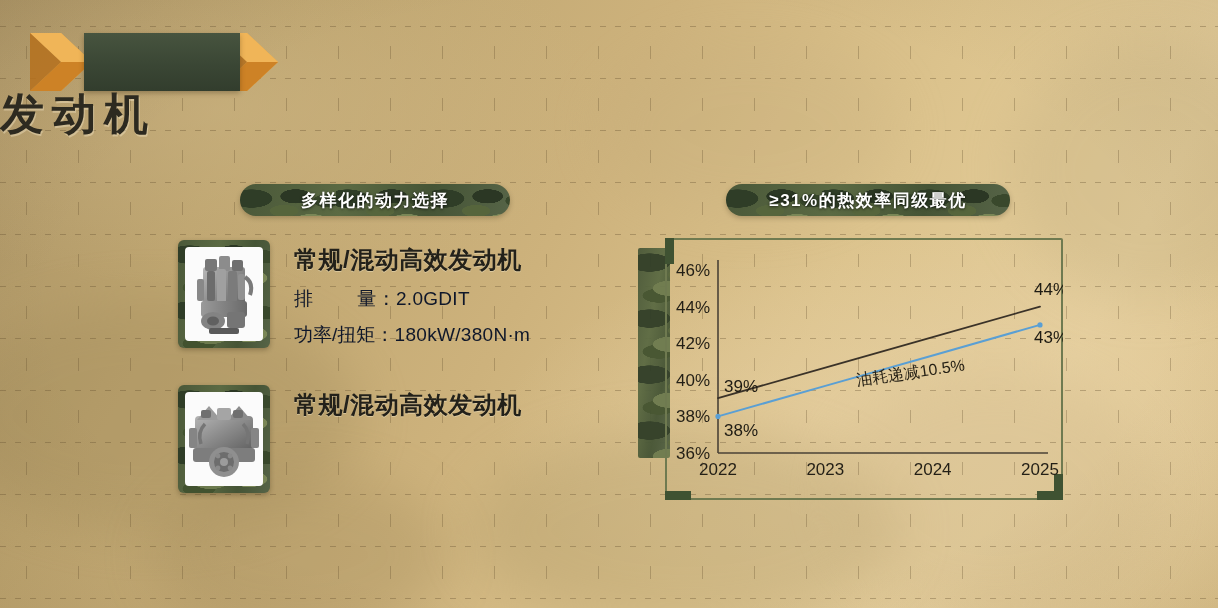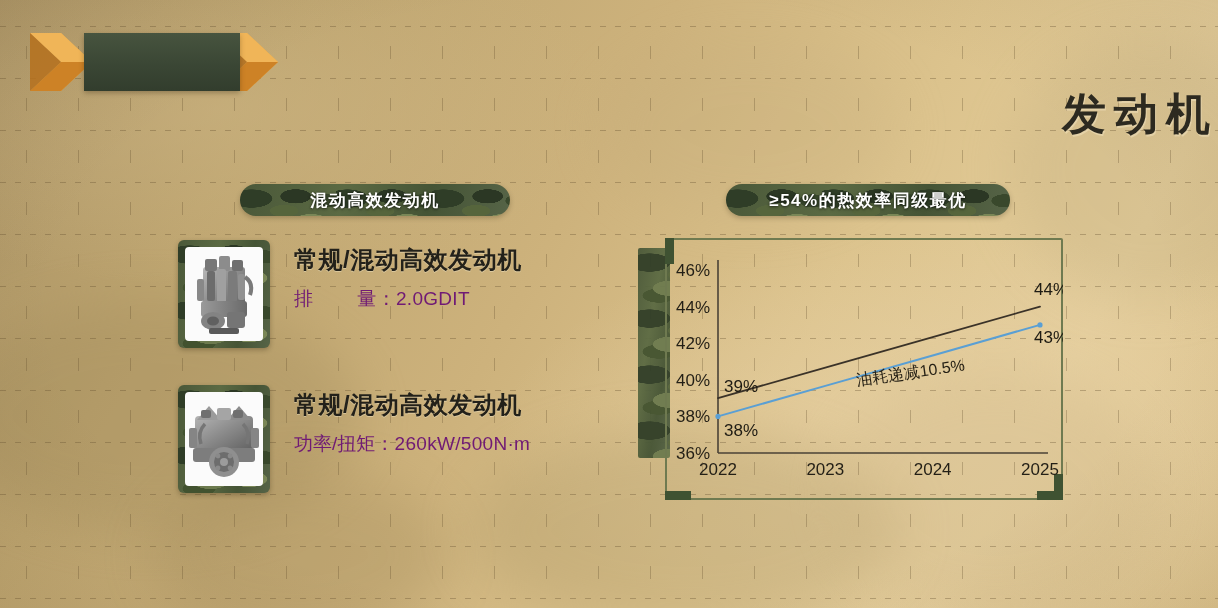--- a/index.html
+++ b/index.html
@@ -122,21 +122,21 @@
     text-shadow: 0 2px 3px rgba(0,0,0,0.45);
     white-space: nowrap;
     z-index: 3;
   }
 
   
   .page-title {
     position: absolute;
     left: 0; right: 0;
     top: 85px;
-    text-align: right;
+    text-align: left;
     font-size: 44px;
     font-weight: bold;
     letter-spacing: 8px;
     color: #2d2a20;
     text-shadow: 1px 2px 0 rgba(255,244,215,0.35);
   }
 
   
   .sec-banner {
     position: absolute;
@@ -199,21 +199,21 @@
     font-size: 24px;
     font-weight: bold;
     color: #23211a;
     letter-spacing: 0.5px;
     white-space: nowrap;
     text-shadow: 0 1px 0 rgba(255,248,225,0.35);
   }
   .spec-row {
     margin-top: 10px;
     font-size: 19px;
-    color: #701a75;
+    color: #0f172a;
     white-space: nowrap;
     letter-spacing: 0.3px;
   }
   .spec-label-wide { letter-spacing: 0; }
   .spec-pad {
     display: inline-block;
     width: 44px;
   }
 
   
@@ -567,24 +567,24 @@
       <polygon points="31,29 62,29 31,58 0,58" fill="#cd8226"></polygon>
       <polygon points="0,0 31,29 0,58" fill="#b5701c" opacity="0.85"></polygon>
     </svg>
   </div>
   <div class="ribbon-plate"></div>
 </div>
 
 <div class="page-title">发动机</div>
 
 <div class="sec-banner camo banner-left">
-  <span>混动高效发动机</span>
+  <span>多样化的动力选择</span>
 </div>
 <div class="sec-banner camo banner-right">
-  <span>≥54%的热效率同级最优</span>
+  <span>≥31%的热效率同级最优</span>
 </div>
 
 <div class="engine-card card1">
   <div class="photo-frame camo">
     <div class="photo-inner">
       <svg width="74" height="90" viewBox="0 0 74 90">
         <defs>
           <linearGradient id="mtl1" x1="0" y1="0" x2="1" y2="1">
             <stop offset="0%" stop-color="#b9b9b9"></stop>
             <stop offset="45%" stop-color="#8d8d8d"></stop>
@@ -611,20 +611,23 @@
         <path d="M58 28 q9 6 5 18" stroke="#7a7a7a" stroke-width="4" fill="none"></path>
         <rect x="22" y="79" width="30" height="6" rx="2" fill="#5a5a5a"></rect>
       </svg>
     </div>
   </div>
   <div class="engine-text">
     <div class="engine-name">常规/混动高效发动机</div>
     <div class="spec-row">
       <span>排</span><span class="spec-pad"></span><span>量</span><span>：</span><span>2.0GDIT</span>
     </div>
+    <div class="spec-row">
+      <span class="spec-label-wide">功率/扭矩</span><span>：</span><span>180kW/380N·m</span>
+    </div>
   </div>
 </div>
 
 <div class="engine-card card2">
   <div class="photo-frame camo">
     <div class="photo-inner">
       <svg width="74" height="90" viewBox="0 0 74 90">
         <defs>
           <linearGradient id="mtl2" x1="0" y1="0" x2="1" y2="1">
             <stop offset="0%" stop-color="#b4b4b4"></stop>
@@ -648,23 +651,20 @@
         <circle cx="43" cy="74" r="2.4" fill="#8a8a8a"></circle>
         <rect x="2" y="34" width="8" height="20" rx="2" fill="#858585"></rect>
         <rect x="64" y="34" width="8" height="20" rx="2" fill="#858585"></rect>
         <path d="M18 30 q-8 8 -4 20" stroke="#757575" stroke-width="3.5" fill="none"></path>
         <path d="M56 30 q8 8 4 20" stroke="#757575" stroke-width="3.5" fill="none"></path>
       </svg>
     </div>
   </div>
   <div class="engine-text">
     <div class="engine-name">常规/混动高效发动机</div>
-    <div class="spec-row">
-      <span class="spec-label-wide">功率/扭矩</span><span>：</span><span>260kW/500N·m</span>
-    </div>
   </div>
 </div>
 
 <div class="chart-camo-strip camo"></div>
 
 <div class="chart-box">
   <div class="corner-accent ca-tl"></div>
   <div class="corner-accent ca-bl"></div>
   <div class="corner-accent ca-br"></div>
   <div class="corner-accent ca-br2"></div>

